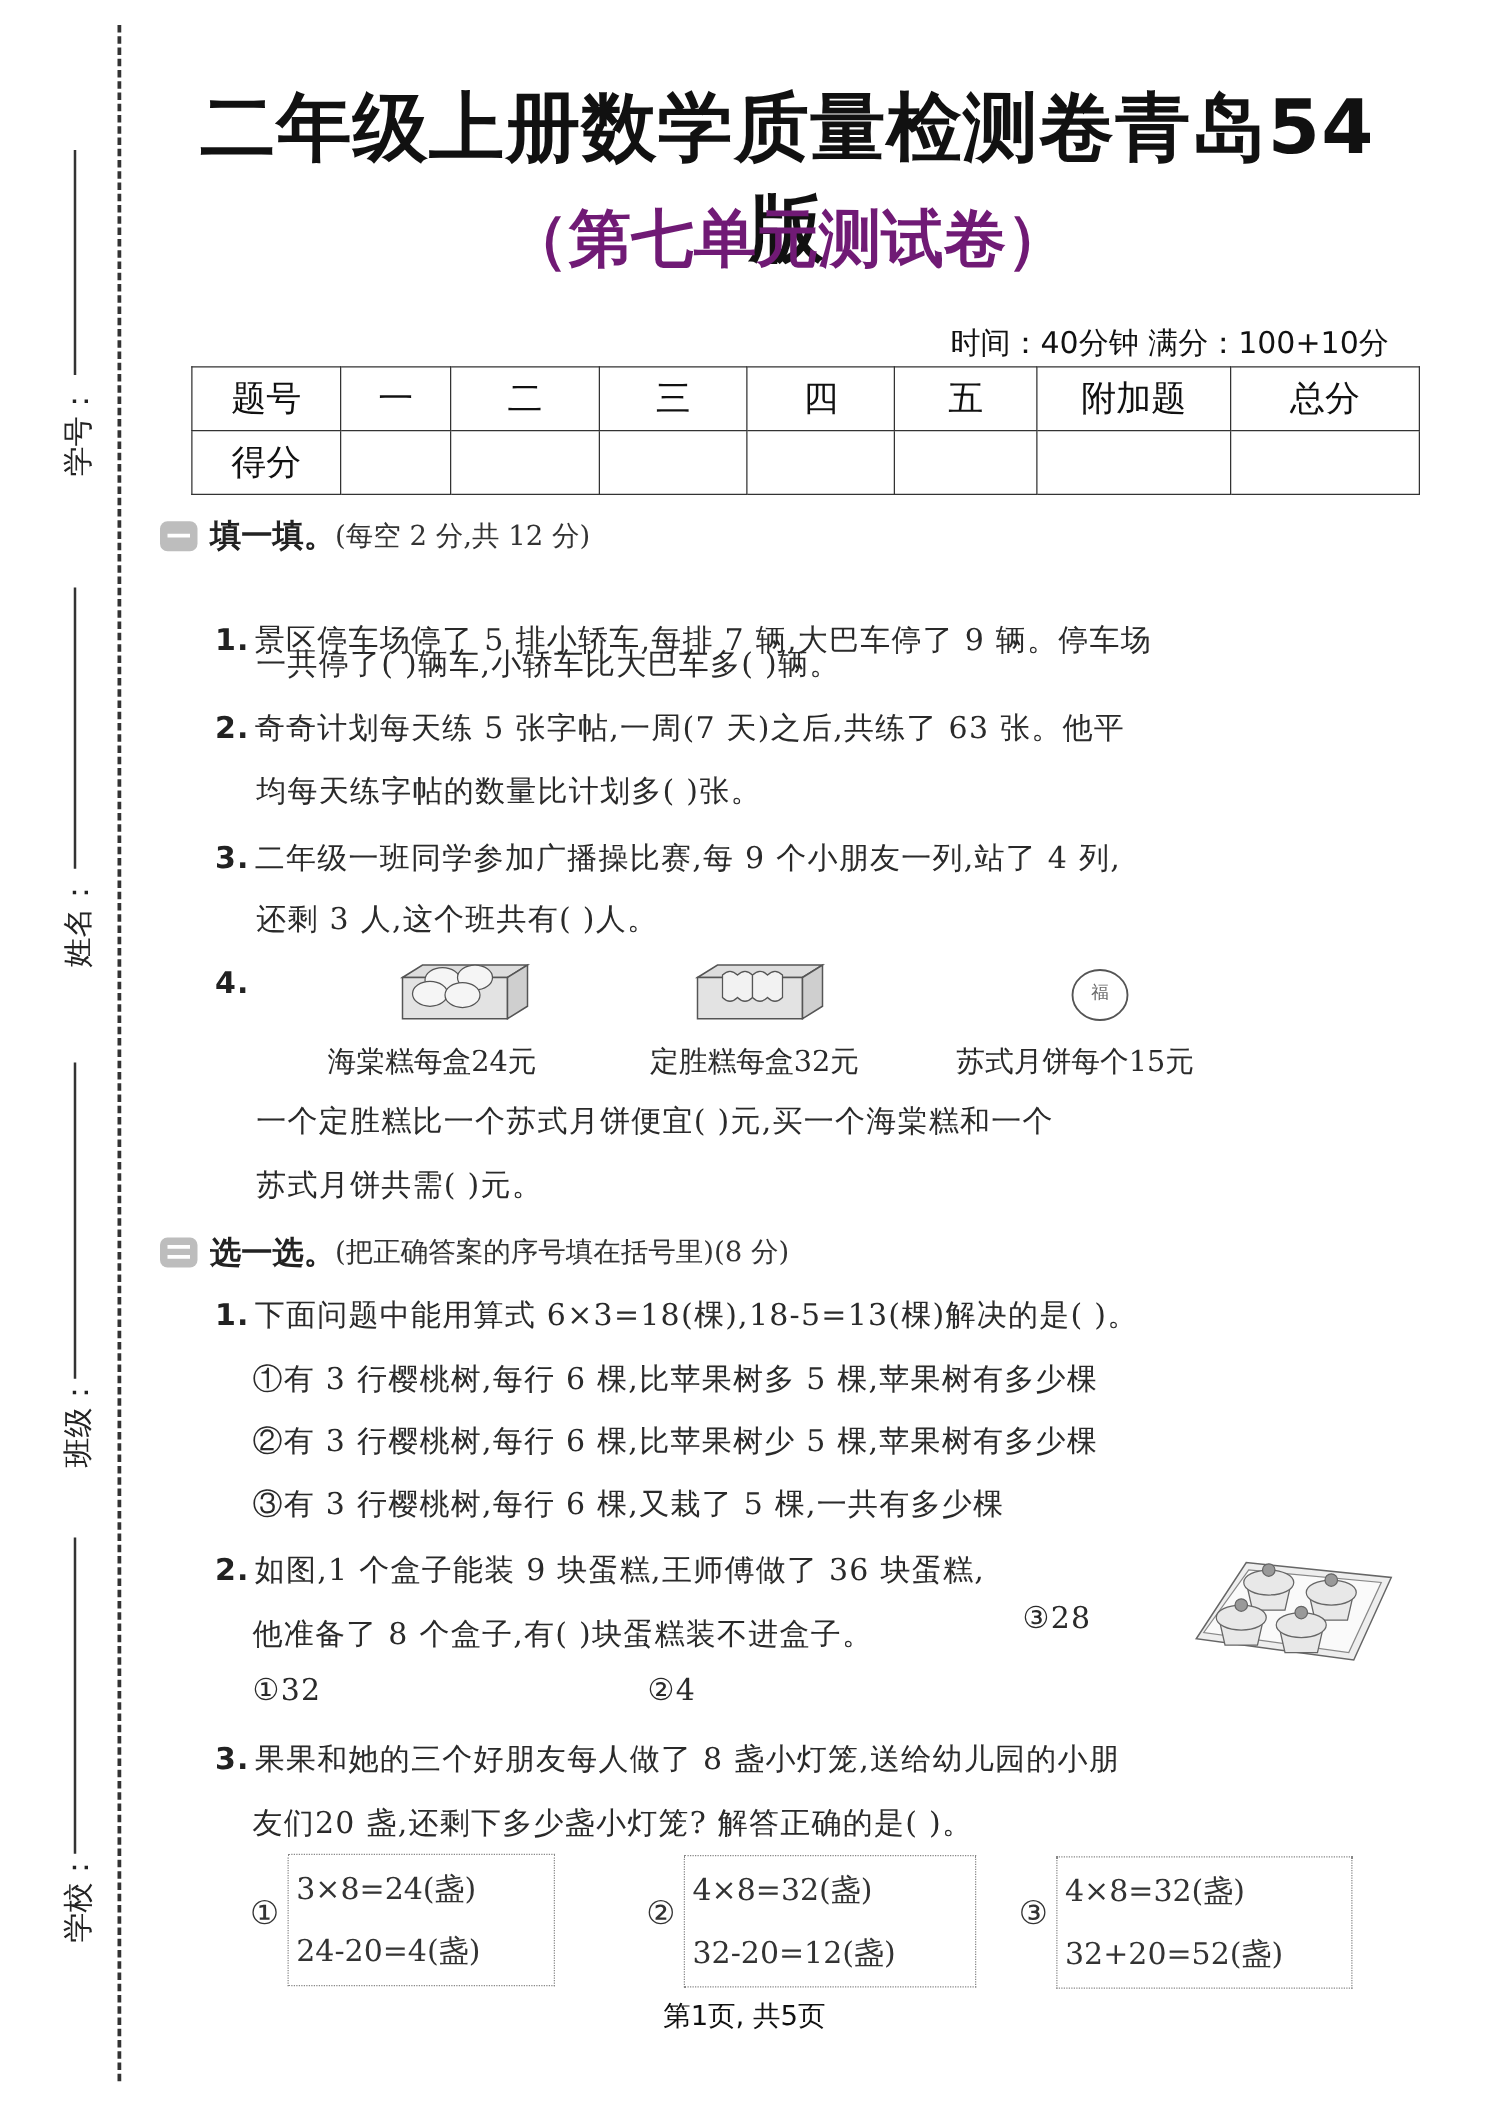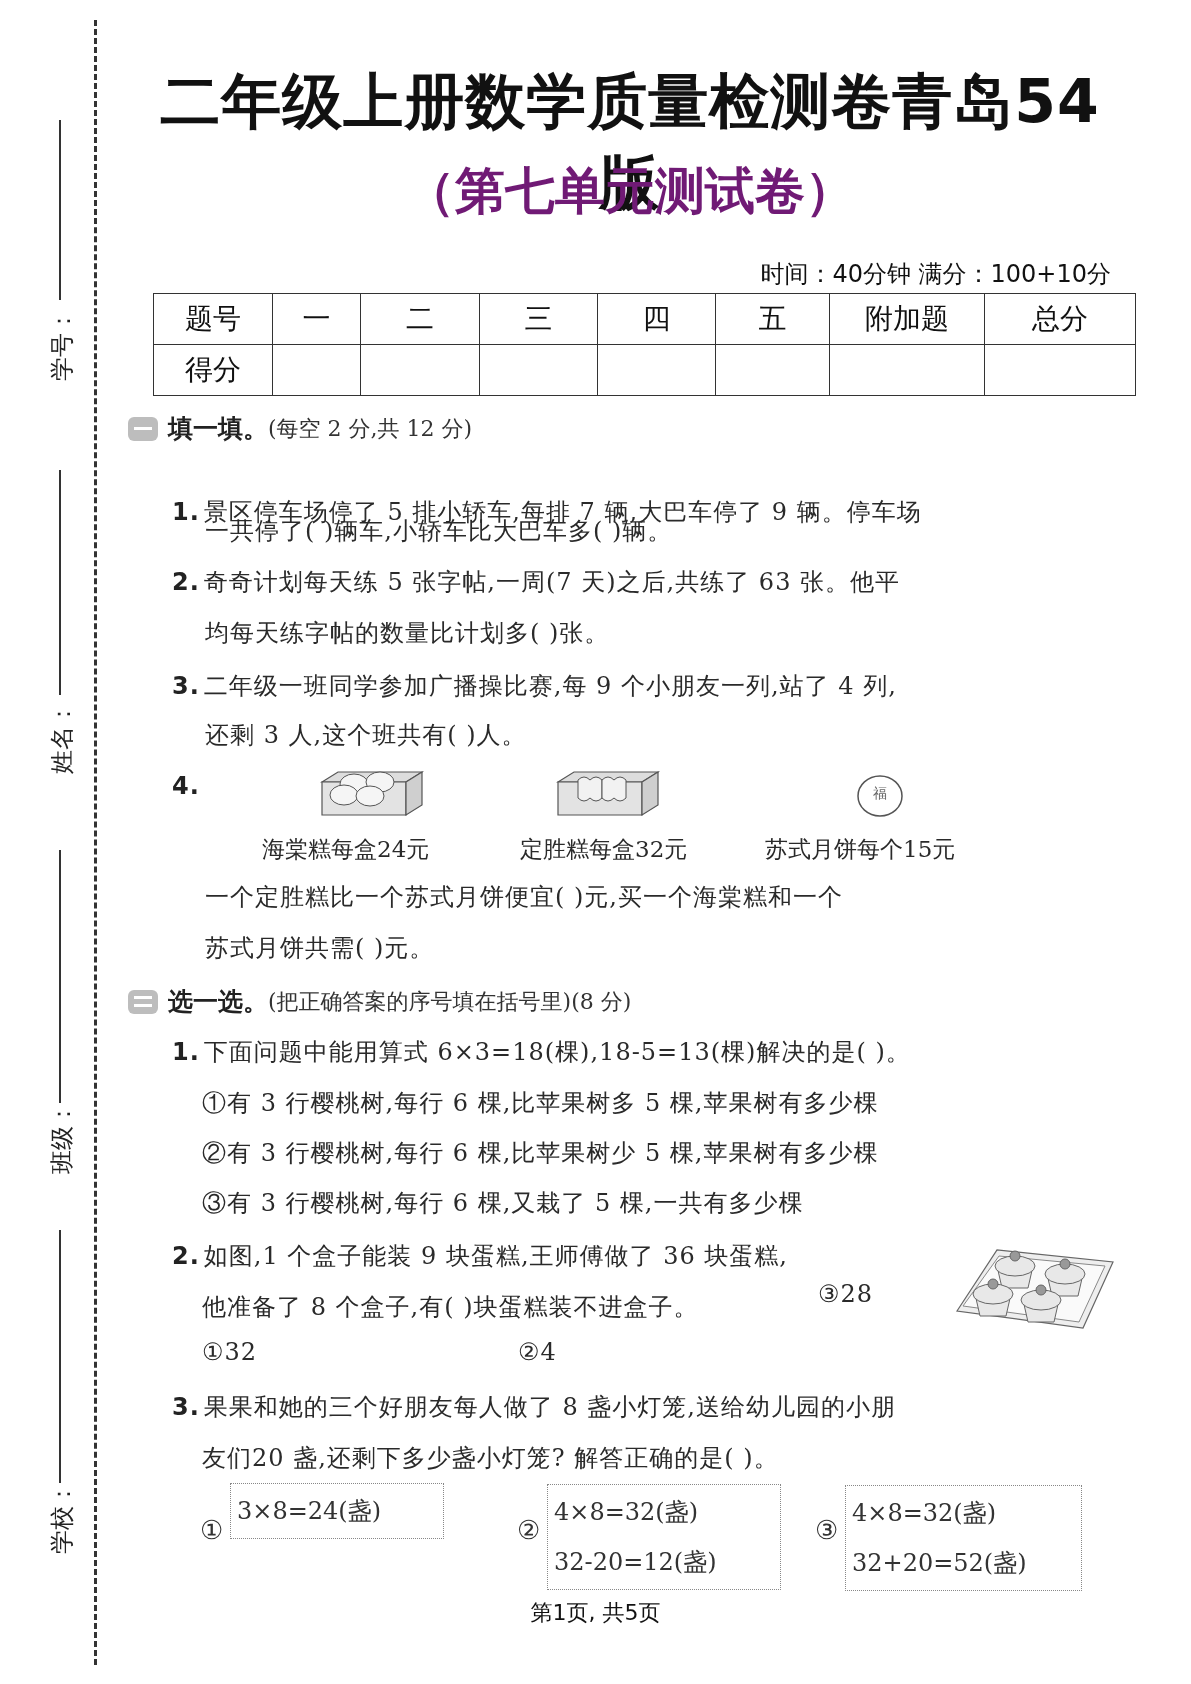--- a/index.html
+++ b/index.html
@@ -221,20 +221,21 @@
       <circle cx="86" cy="54" r="5" fill="#999"></circle>
   </g>
 </svg>
 
 <div class="q-line" style="left:172px;top:1391px;"><span class="q-num">3.</span><span>果果和她的三个好朋友每人做了 8 盏小灯笼,送给幼儿园的小朋</span></div>
 <div class="q-line" style="left:202px;top:1442px;">友们20 盏,还剩下多少盏小灯笼? 解答正确的是(      )。</div>
 
 <div class="option-mark" style="left:200px;top:1515px;">①</div>
 <div class="option-box" style="left:230px;top:1483px;width:200px;">
   <div>3×8=24(盏)</div>
+  <div>24-20=4(盏)</div>
 </div>
 <div class="option-mark" style="left:517px;top:1515px;">②</div>
 <div class="option-box" style="left:547px;top:1484px;width:220px;">
   <div>4×8=32(盏)</div>
   <div>32-20=12(盏)</div>
 </div>
 <div class="option-mark" style="left:815px;top:1515px;">③</div>
 <div class="option-box" style="left:845px;top:1485px;width:223px;">
   <div>4×8=32(盏)</div>
   <div>32+20=52(盏)</div>

